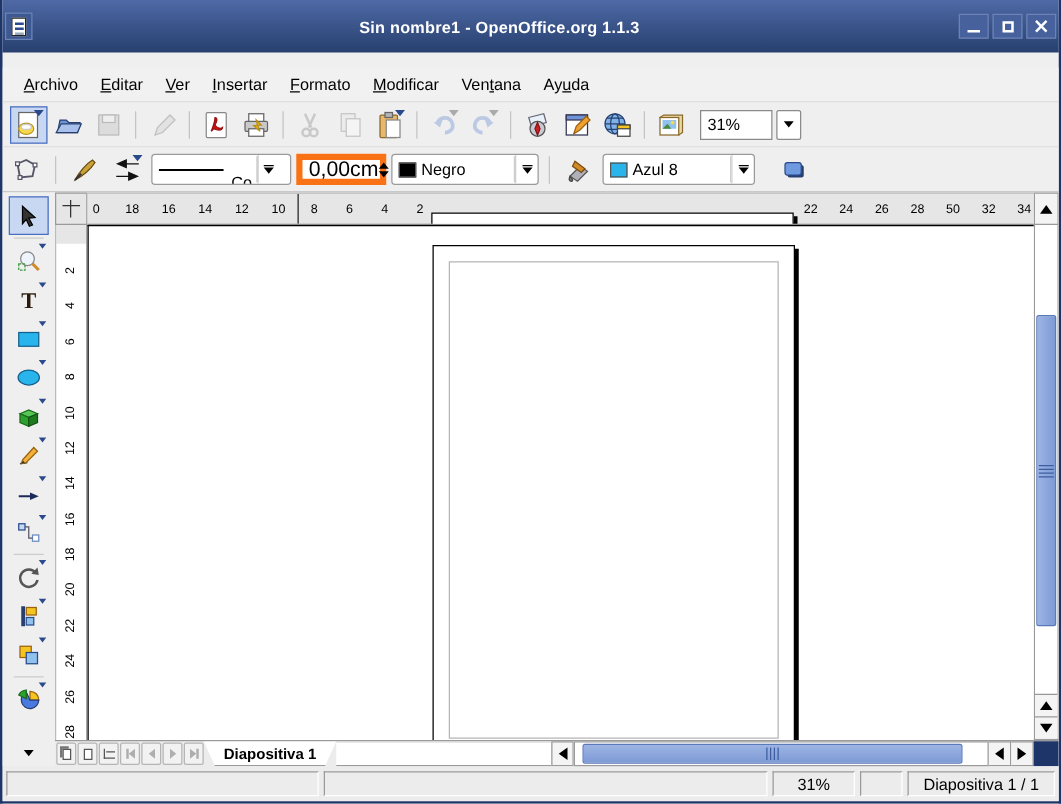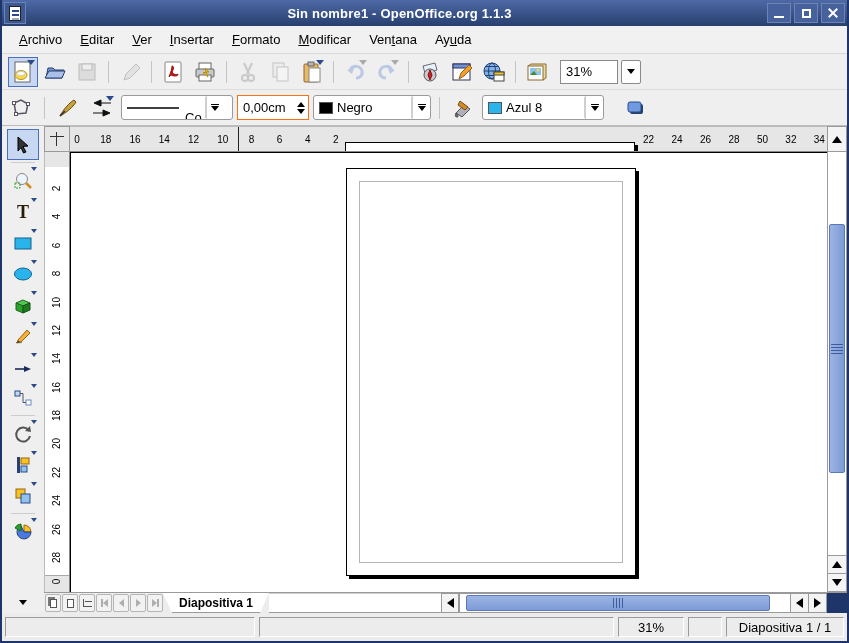--- a/index.html
+++ b/index.html
@@ -3,22 +3,22 @@
 <meta charset="utf-8">
 <style>
   * { margin:0; padding:0; box-sizing:border-box; }
   html,body { width:849px; height:643px; font-family:"Liberation Sans", sans-serif; }
   .window{
     width:849px;height:643px;display:flex;flex-direction:column;
     border-left:2px solid #1d3568;border-right:2px solid #1d3568;border-bottom:2px solid #1d3568;
     background:#efefef;overflow:hidden;
   }
   
-  .titlebar{height:26px;flex:none;display:flex;align-items:center;padding:0 4px;
-    background:linear-gradient(#4e69a6,#27406f);color:#fff;margin:-0px -2px 0 -2px;}
+  .titlebar{height:42px;flex:none;display:flex;align-items:center;padding:0 4px;
+    background:linear-gradient(#4e69a6,#27406f);color:#fff;margin:-0px -2px 12px -2px;}
   .app-icon{width:22px;height:22px;background:#3c5993;border:1px solid #6d83b5;display:flex;align-items:center;justify-content:center;margin-right:6px;}
   .app-icon .doc{width:12px;height:15px;background:#fff;border:1px solid #222;position:relative;}
   .app-icon .doc::after{content:"";position:absolute;left:2px;top:3px;width:7px;height:2px;background:#2b4a8b;box-shadow:0 4px 0 #2b4a8b,0 8px 0 #9ab;}
   .title-text{flex:1;text-align:center;font-weight:bold;font-size:13px;letter-spacing:.2px;}
   .win-btns{display:flex;gap:3px;}
   .win-btn{width:24px;height:20px;background:#46619c;border:1px solid #6d83b5;display:flex;align-items:center;justify-content:center;cursor:default;}
   .glyph-min{width:10px;height:2px;background:#fff;margin-top:8px;}
   .glyph-max{width:9px;height:9px;border:2px solid #fff;}
   .glyph-close{position:relative;width:10px;height:10px;}
   .glyph-close::before,.glyph-close::after{content:"";position:absolute;left:4px;top:-1px;width:2px;height:12px;background:#fff;}
@@ -38,21 +38,21 @@
   .zoom-combo{display:flex;align-items:center;margin-left:6px;}
   .zoom-field{width:58px;height:24px;border:1px solid #8a8a8a;background:#fff;font-size:13px;padding:2px 5px;display:flex;align-items:center;}
   .drop-btn{width:20px;height:24px;margin-left:3px;background:#fff;border:1px solid #8a8a8a;border-radius:2px;display:flex;align-items:center;justify-content:center;}
   .tri-down{width:0;height:0;border-left:4px solid transparent;border-right:4px solid transparent;border-top:5px solid #000;}
   .objbar{height:36px;flex:none;display:flex;align-items:center;background:#efefef;border-bottom:1px solid #bdbdbd;padding:0 4px;gap:4px;}
   .combo{height:25px;background:#fff;border:1px solid #9a9a9a;border-radius:3px;display:flex;align-items:center;font-size:13px;padding-left:5px;overflow:hidden;}
   .combo .cdrop{height:100%;display:flex;align-items:center;justify-content:center;border-left:1px solid #cfcfcf;box-shadow:-2px 0 0 -1px #cfcfcf;width:18px;margin-left:4px;flex:none;}
   .bar-tri{display:flex;flex-direction:column;align-items:center;}
   .bar-tri .bar{width:8px;height:1px;background:#000;margin-bottom:1px;}
   .swatch{width:14px;height:12px;border:1px solid #555;flex:none;margin-right:4px;}
-  .spin{height:25px;width:72px;background:#fff;border:1px solid #f97316;display:flex;align-items:center;font-size:13px;padding-left:5px;}
+  .spin{height:25px;width:72px;background:#fff;border:5px solid #f97316;display:flex;align-items:center;font-size:17px;padding-left:5px;}
   .spin-btns{margin-left:auto;display:flex;flex-direction:column;gap:2px;padding-right:3px;}
   .tri-up-s{width:0;height:0;border-left:4px solid transparent;border-right:4px solid transparent;border-bottom:5px solid #000;}
   .tri-down-s{width:0;height:0;border-left:4px solid transparent;border-right:4px solid transparent;border-top:5px solid #000;}
   
   .workarea{flex:1;display:flex;min-height:0;background:#ececec;}
   .toolscol{width:42px;flex:none;display:flex;flex-direction:column;align-items:center;padding-top:3px;background:#efefef;}
   .tool{width:32px;height:31px;border:1px solid transparent;background:none;position:relative;display:flex;align-items:center;justify-content:center;flex:none;}
   .tool.selected{background:#c9d8f2;border:1px solid #4a6fc0;}
   .tool .flyout{top:1px;right:1px;border-left-width:3px;border-right-width:3px;border-top-width:4px;}
   .vsep{width:24px;height:1px;background:#cccccc;margin:2px 0;}

